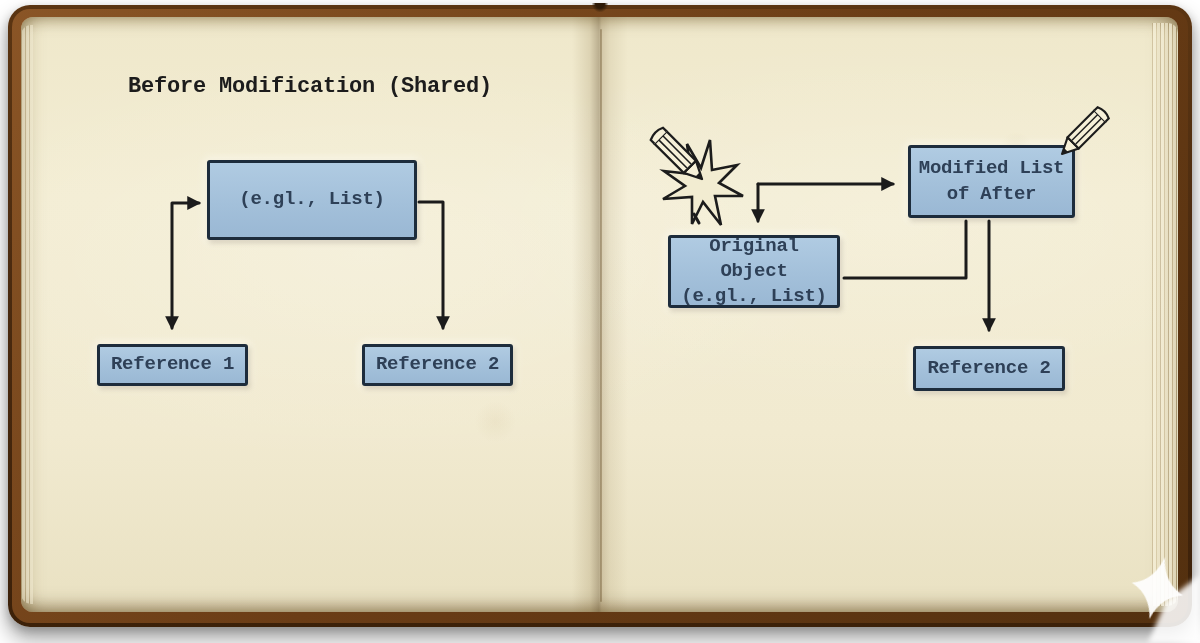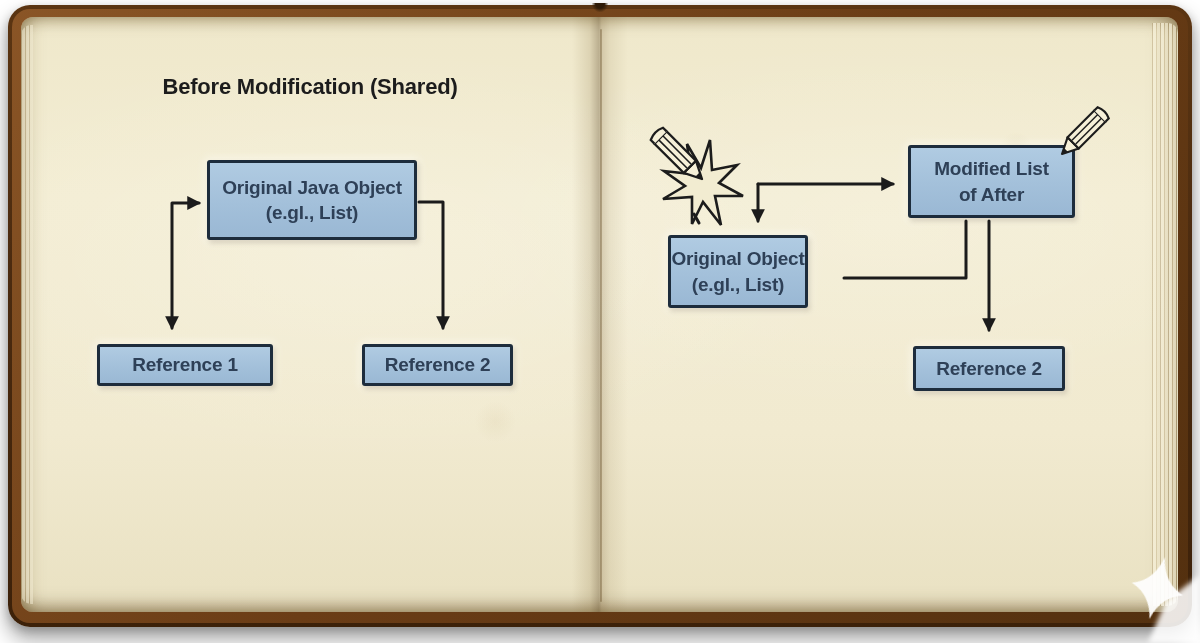--- a/index.html
+++ b/index.html
@@ -1,18 +1,18 @@
 <!DOCTYPE html>
 <html><head>
 <meta charset="utf-8">
 <style>
   html,body{margin:0;padding:0;background:#ffffff;}
   .stage{
     position:relative;width:1200px;height:643px;overflow:hidden;
-    font-family:Liberation Sans, sans-serif;background:#ffffff;
+    font-family:Liberation Mono, monospace;background:#ffffff;
   }
   
   .book{
     position:absolute;left:8px;top:5px;width:1184px;height:622px;
     border-radius:22px;
     background:linear-gradient(180deg,#5b3512 0%,#4a2a0f 45%,#3c2109 100%);
     box-shadow:0 12px 20px 2px rgba(0,0,0,0.30), 0 4px 10px rgba(0,0,0,0.22);
   }
   .cover-rim{
     position:absolute;left:4px;top:4px;right:4px;bottom:4px;border-radius:18px;
@@ -91,31 +91,30 @@
     <div class="pages">
       <div class="edge-left"></div>
       <div class="edge-right"></div>
       <div class="gutter"></div>
     </div>
   </div>
 
   <div class="title title-left">Before Modification (Shared)</div>
 
   <div class="dbox" style="left:207px;top:160px;width:210px;height:80px">
-    <span>Original Java Object</span>
     <span>(e.gl., List)</span>
   </div>
-  <div class="dbox" style="left:97px;top:344px;width:176px;height:42px">
+  <div class="dbox" style="left:97px;top:344px;width:151px;height:42px">
     <span>Reference 1</span>
   </div>
   <div class="dbox" style="left:362px;top:344px;width:151px;height:42px">
     <span>Reference 2</span>
   </div>
 
-  <div class="dbox" style="left:668px;top:235px;width:140px;height:73px">
+  <div class="dbox" style="left:668px;top:235px;width:172px;height:73px">
     <span>Original Object</span>
     <span>(e.gl., List)</span>
   </div>
   <div class="dbox" style="left:908px;top:145px;width:167px;height:73px">
     <span>Modified List</span>
     <span>of After</span>
   </div>
   <div class="dbox" style="left:913px;top:346px;width:152px;height:45px">
     <span>Reference 2</span>
   </div>

